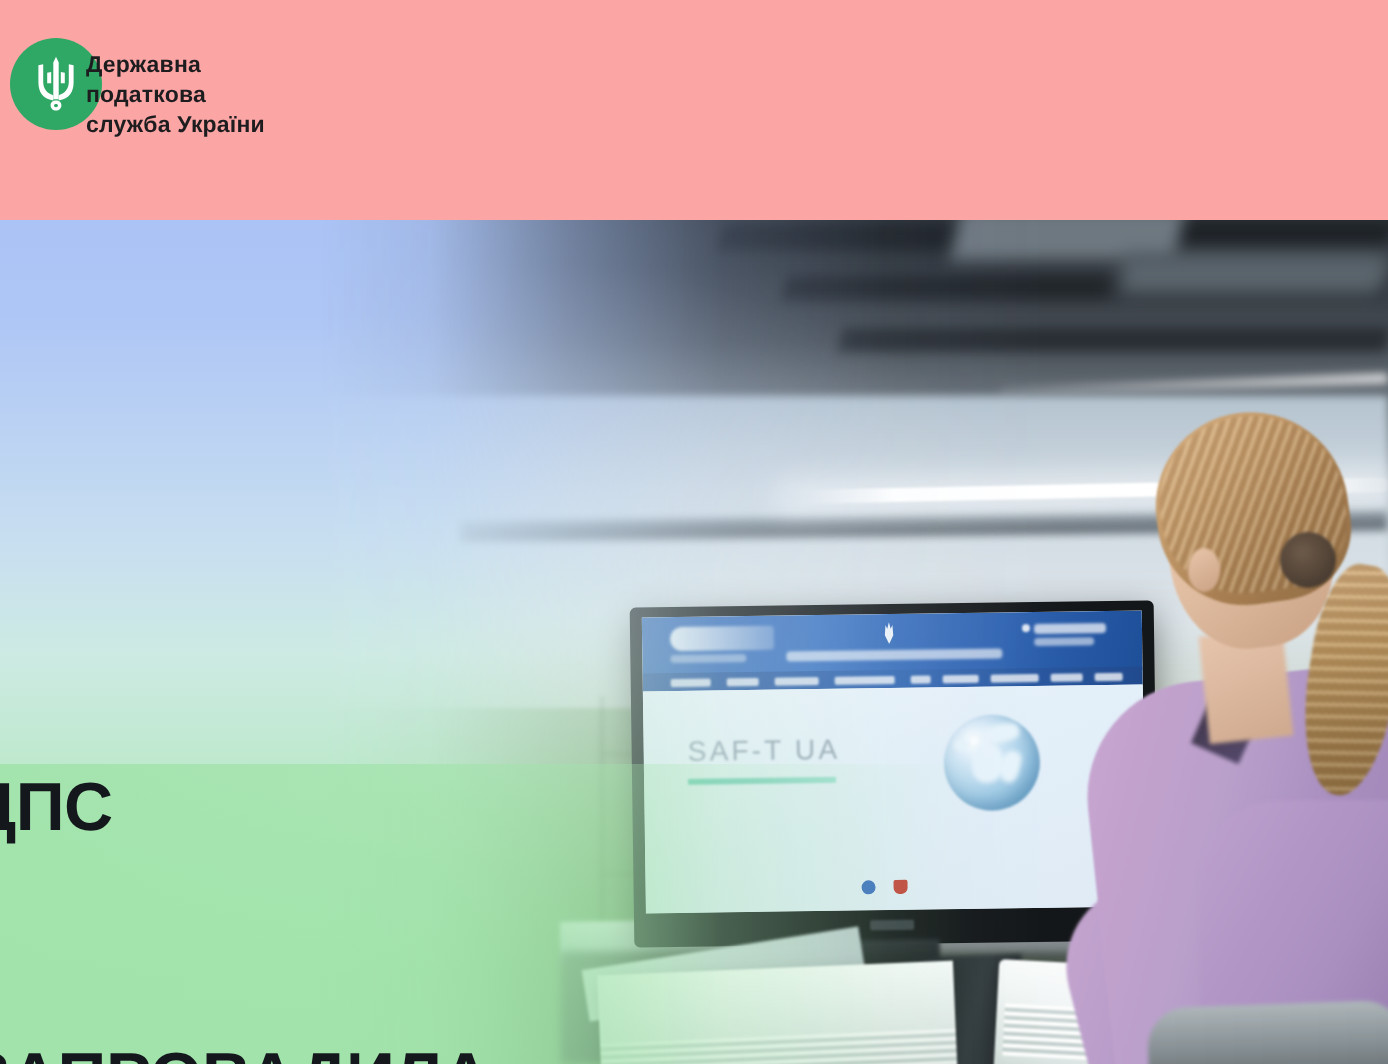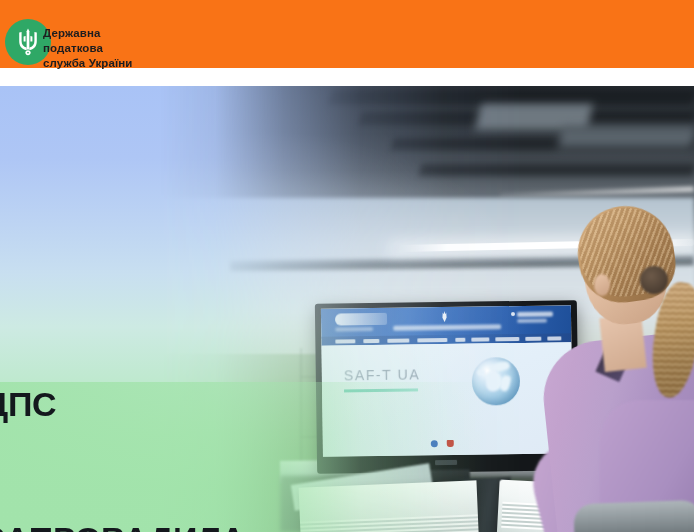--- a/index.html
+++ b/index.html
@@ -13,22 +13,22 @@
     width:694px;
     height:532px;
     overflow:hidden;
     background:#ffffff;
   }
 
   
   .brand-bar{
     position:absolute;
     left:0; top:0;
-    width:694px; height:68px;
-    background:#f97316;
+    width:694px; height:110px;
+    background:#fca5a5;
     display:flex;
     align-items:center;
     z-index:40;
   }
   .brand-logo{
     position:absolute;
     left:5px; top:19px;
     width:46px; height:46px;
     border-radius:50%;
     background:#2fa866;

